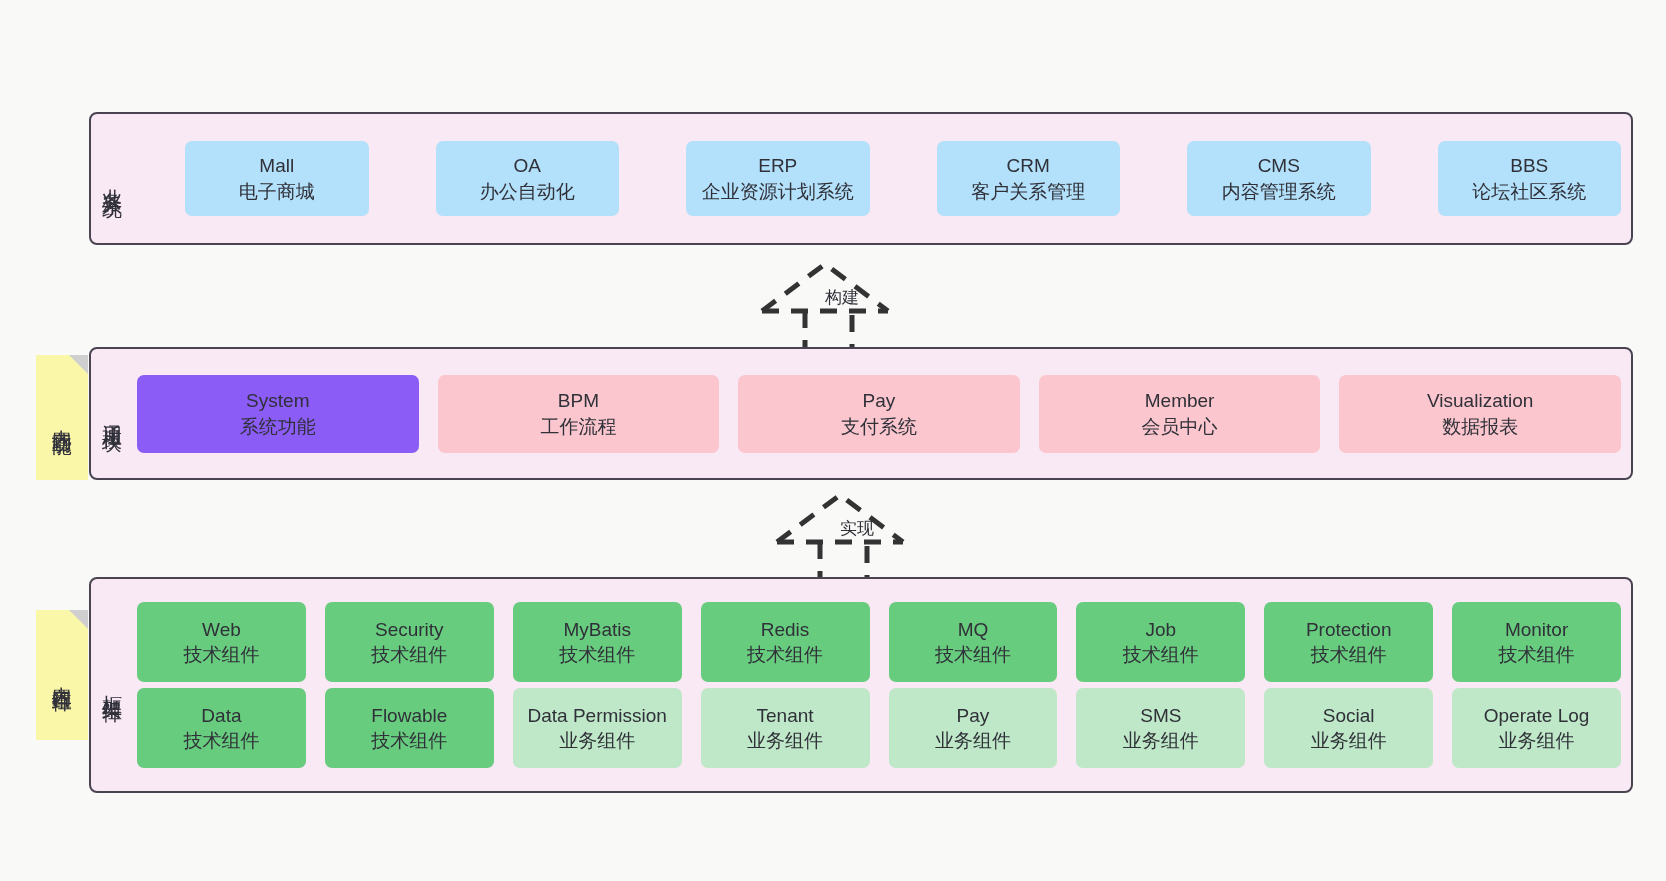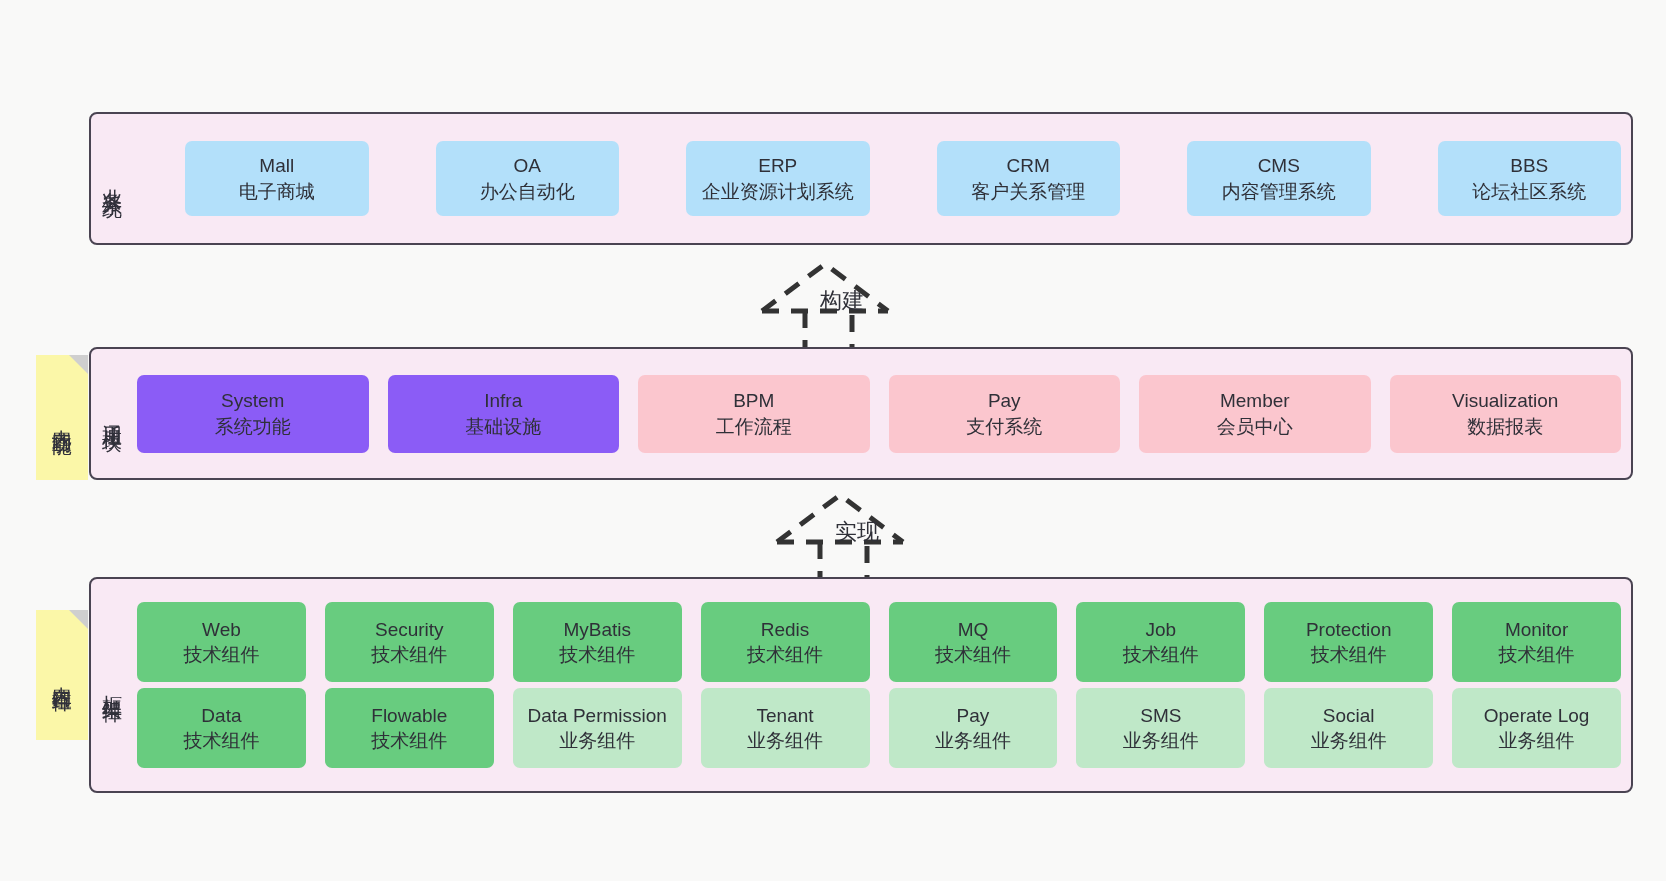--- a/index.html
+++ b/index.html
@@ -129,21 +129,21 @@
     position: absolute;
     width: 200px;
     height: 110px;
   }
   .connector svg { display: block; }
   .connector .conn-label {
     position: absolute;
     left: 50%;
     transform: translateX(-50%);
     top: 30px;
-    font-size: 22px;
+    font-size: 17px;
     color: #2f3038;
     background: transparent;
     padding: 0 2px;
     white-space: nowrap;
     user-select: none;
   }
   #connector-build   { left: 742px; top: 256px; }
   #connector-realize { left: 757px; top: 487px; text-decoration: underline; }
 </style>
 </head>
@@ -196,24 +196,20 @@
   </div>
 
   <div class="layer" id="layer-common">
     <div class="layer-title">通用模块</div>
     <div class="layer-body">
       <div class="row">
         <div class="card c-red">
           <span class="en">System</span>
           <span class="cn">系统功能</span>
         </div>
-        <div class="card c-red">
-          <span class="en">Infra</span>
-          <span class="cn">基础设施</span>
-        </div>
         <div class="card c-pink">
           <span class="en">BPM</span>
           <span class="cn">工作流程</span>
         </div>
         <div class="card c-pink">
           <span class="en">Pay</span>
           <span class="cn">支付系统</span>
         </div>
         <div class="card c-pink">
           <span class="en">Member</span>

